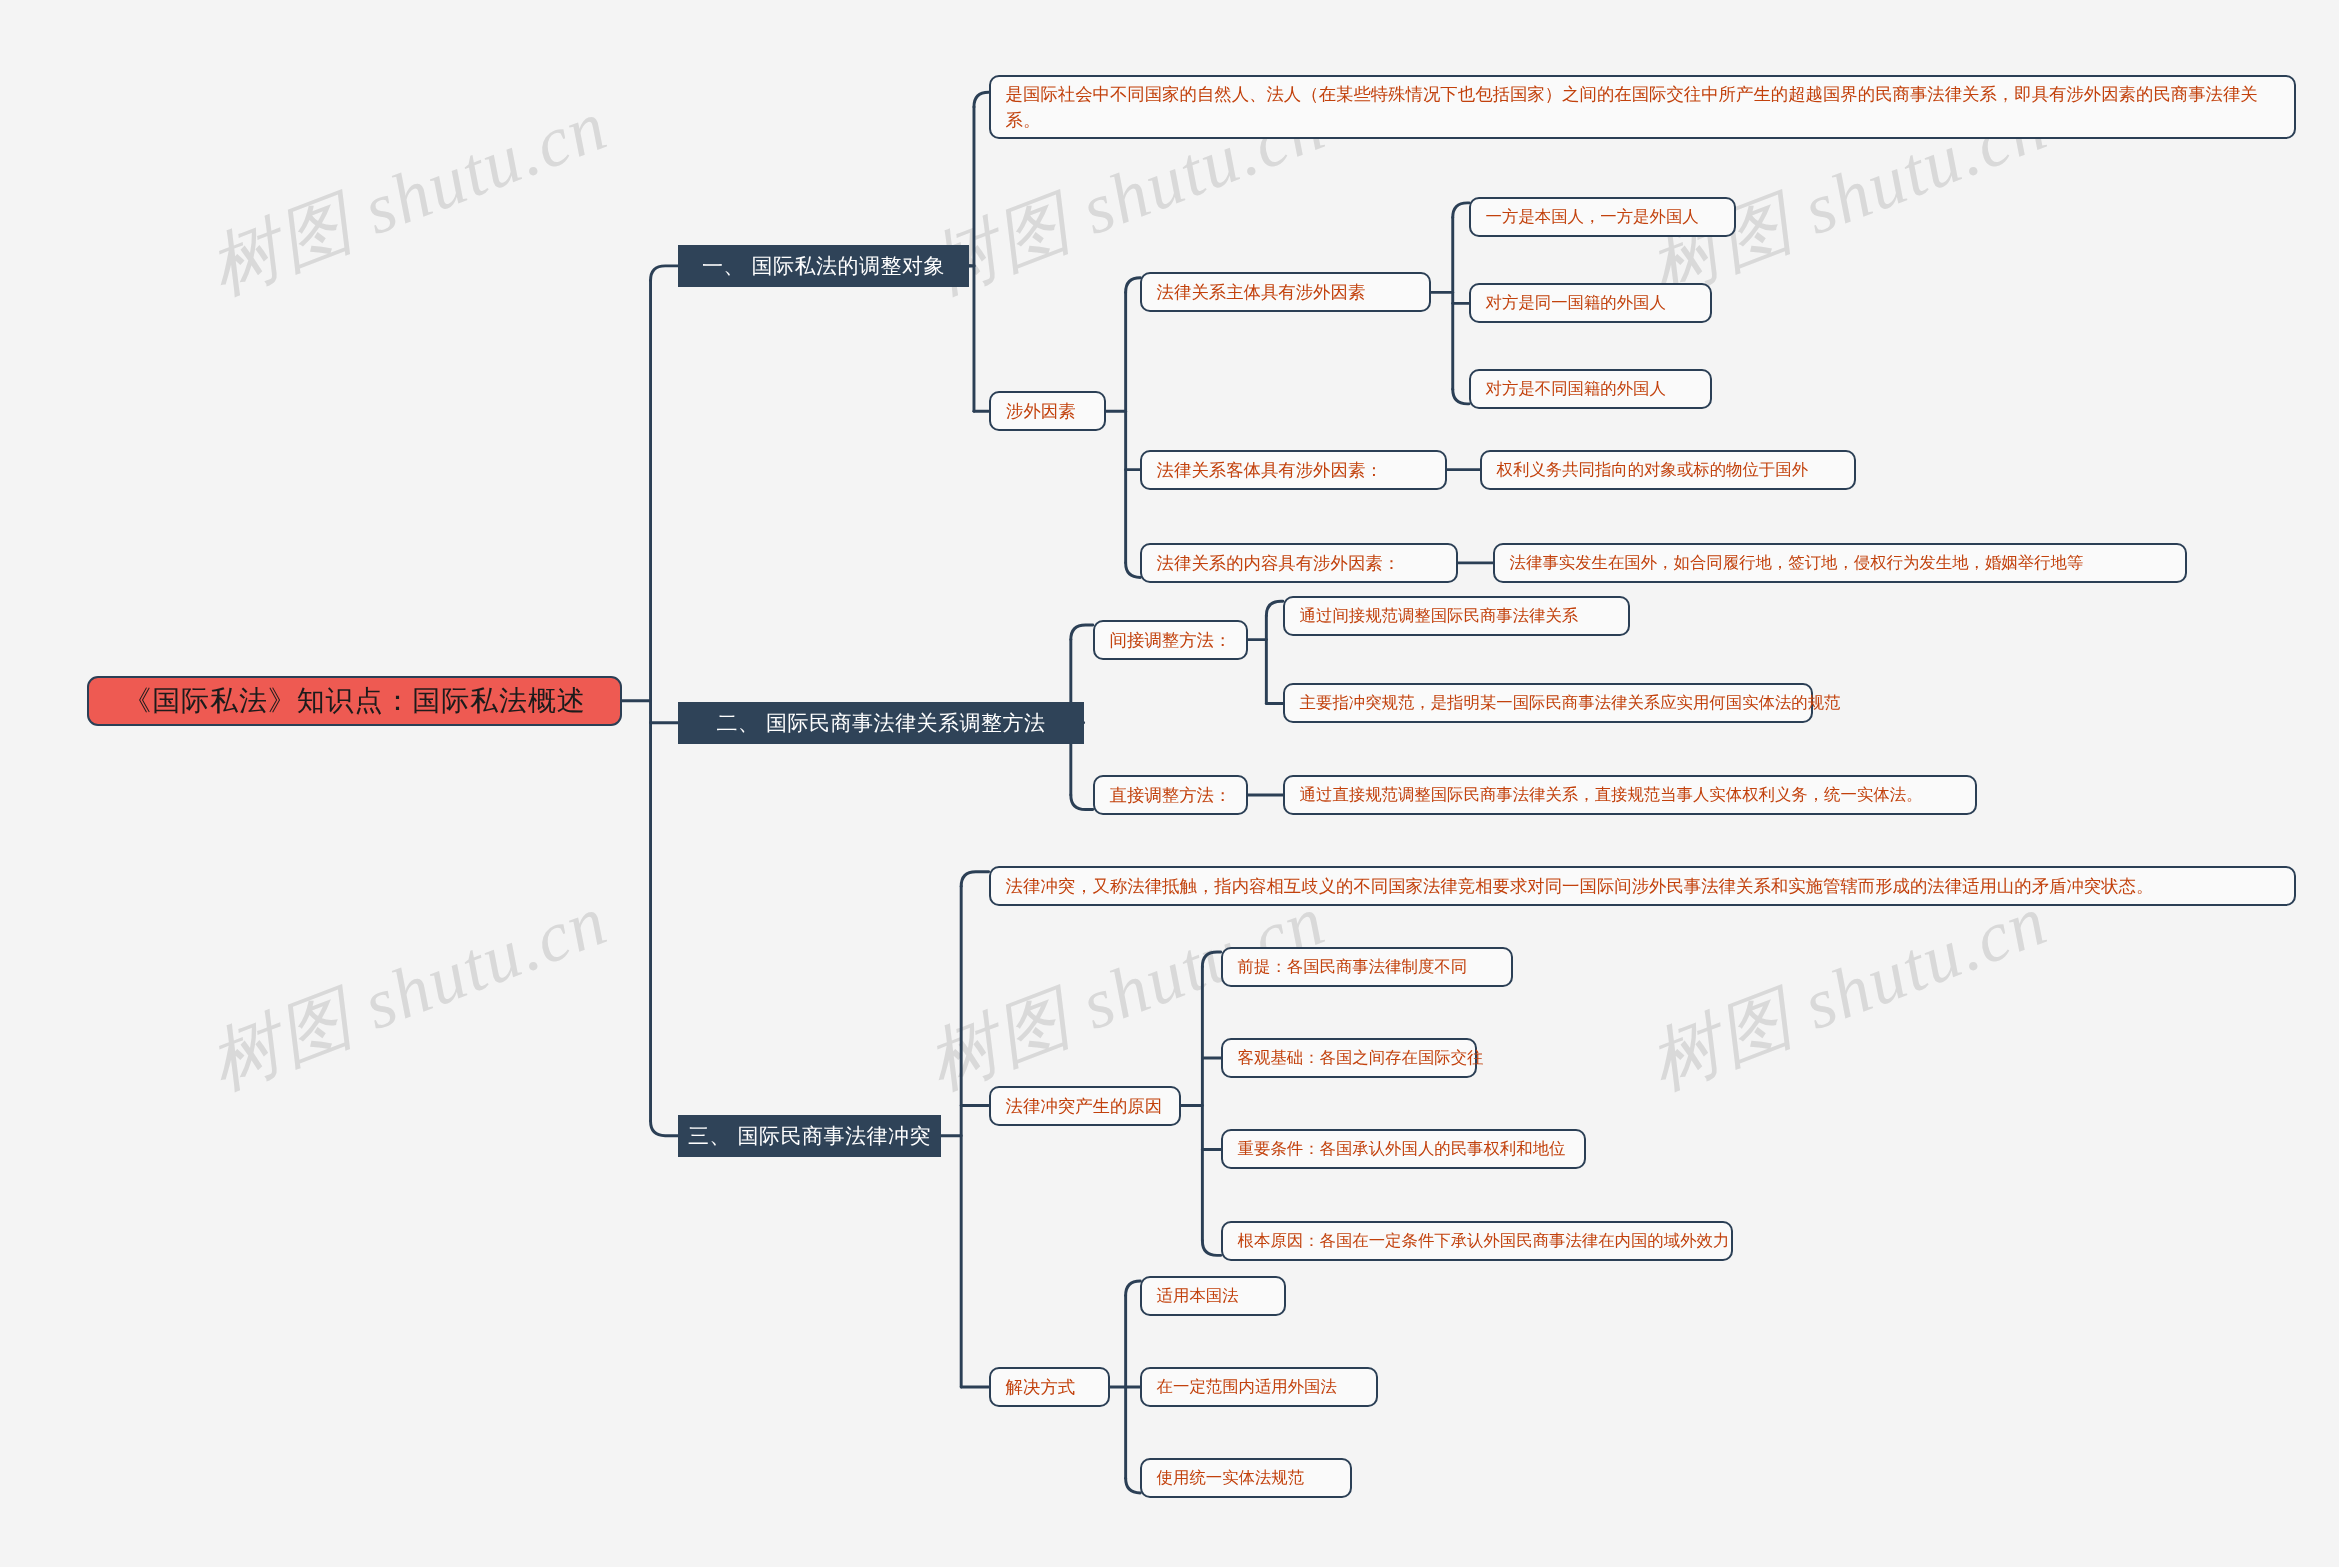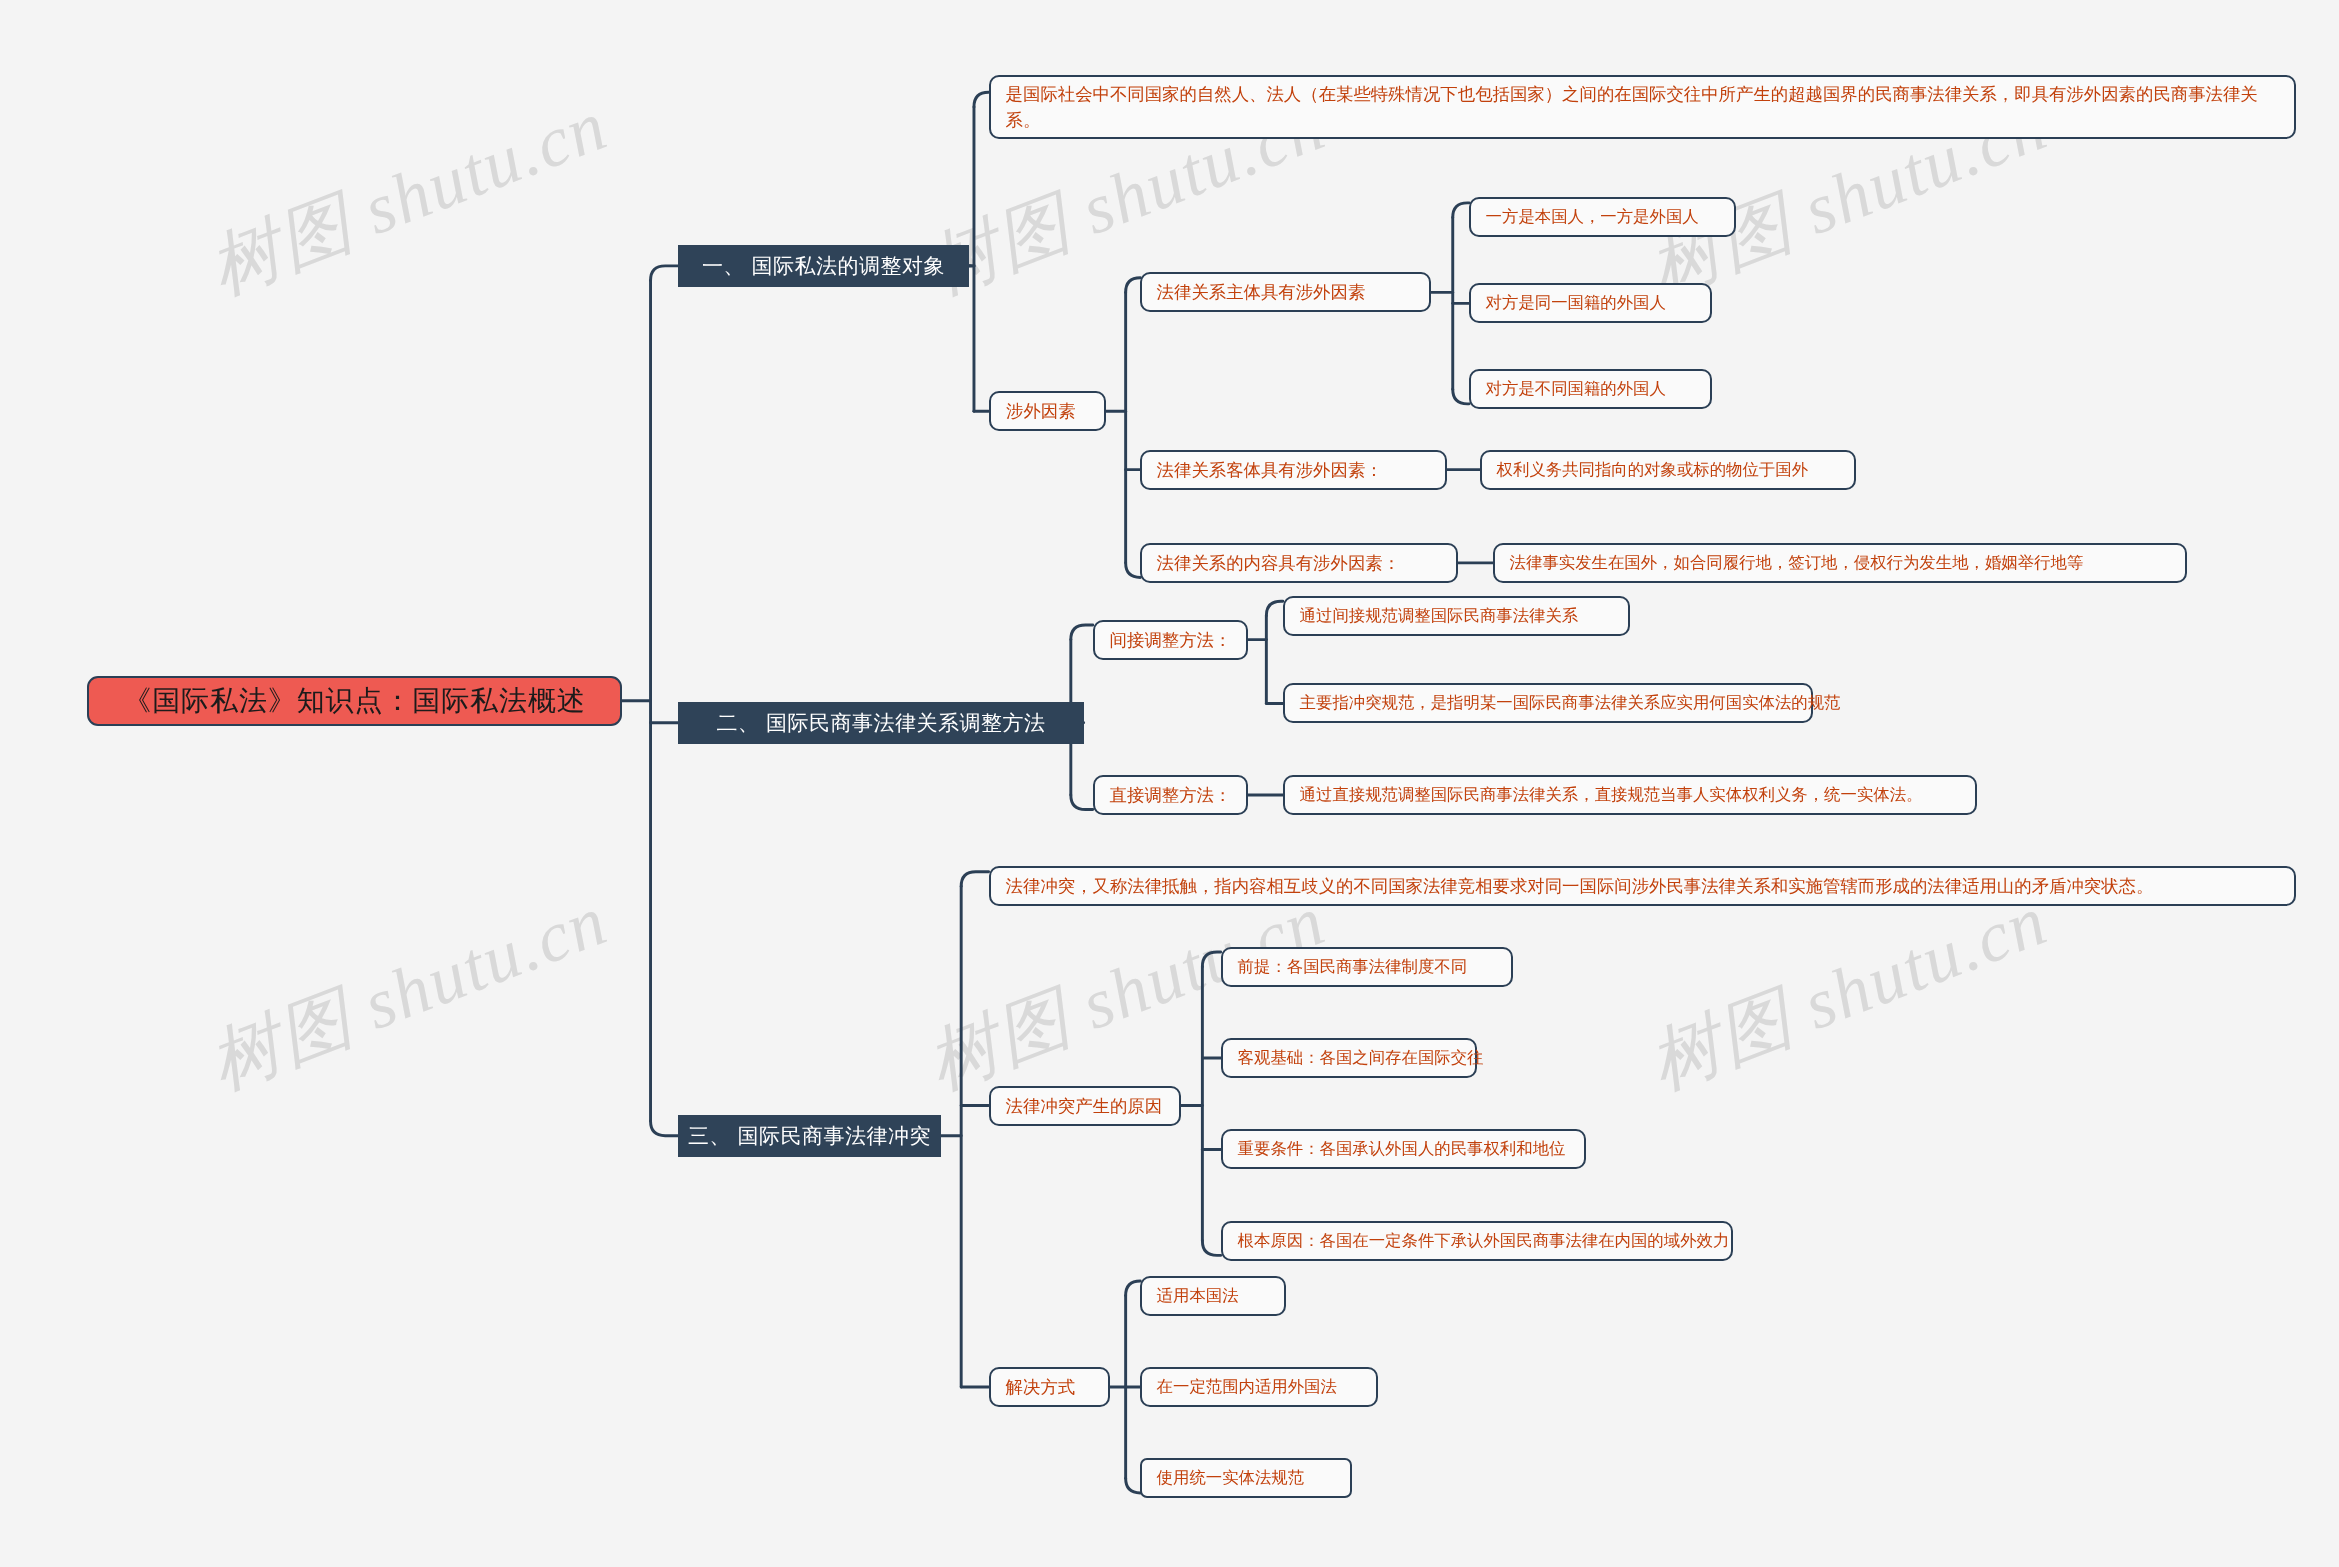--- a/index.html
+++ b/index.html
@@ -257,18 +257,18 @@
 
   <div class="node lvl2" style="left:989px; top:1367px; width:121px; height:40px;">
     <span>解决方式</span>
   </div>
   <div class="node lvl3" style="left:1140px; top:1276px; width:146px; height:40px;">
     <span>适用本国法</span>
   </div>
   <div class="node lvl3" style="left:1140px; top:1367px; width:238px; height:40px;">
     <span>在一定范围内适用外国法</span>
   </div>
-  <div class="node lvl3" style="left:1140px; top:1458px; width:212px; height:40px;border-radius:7px;">
+  <div class="node lvl3" style="left:1140px; top:1458px; width:212px; height:40px;">
     <span>使用统一实体法规范</span>
   </div>
 
 </div>
 
 
 </body></html>

